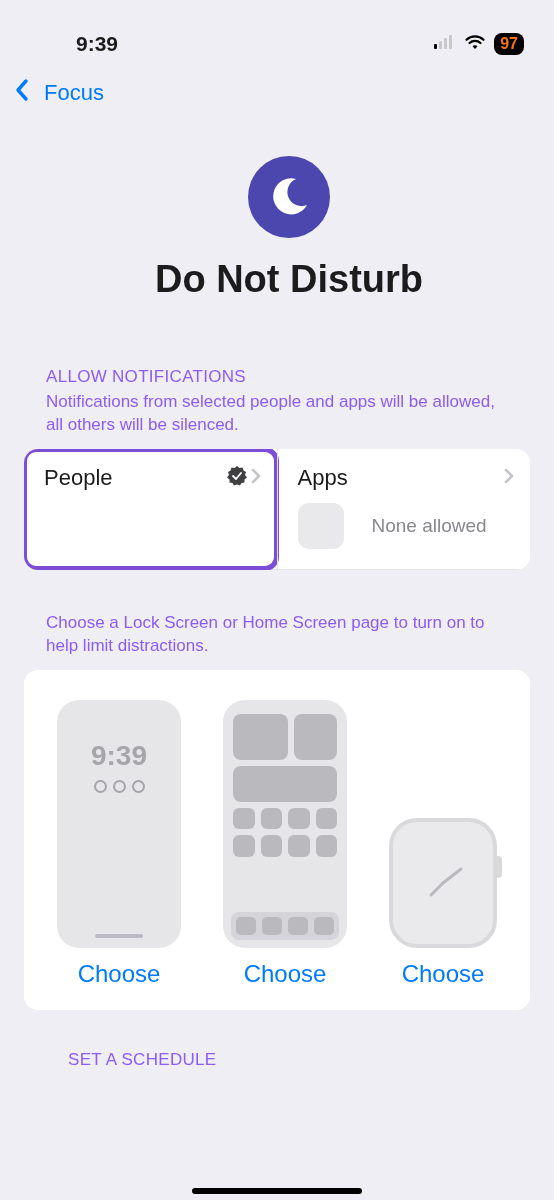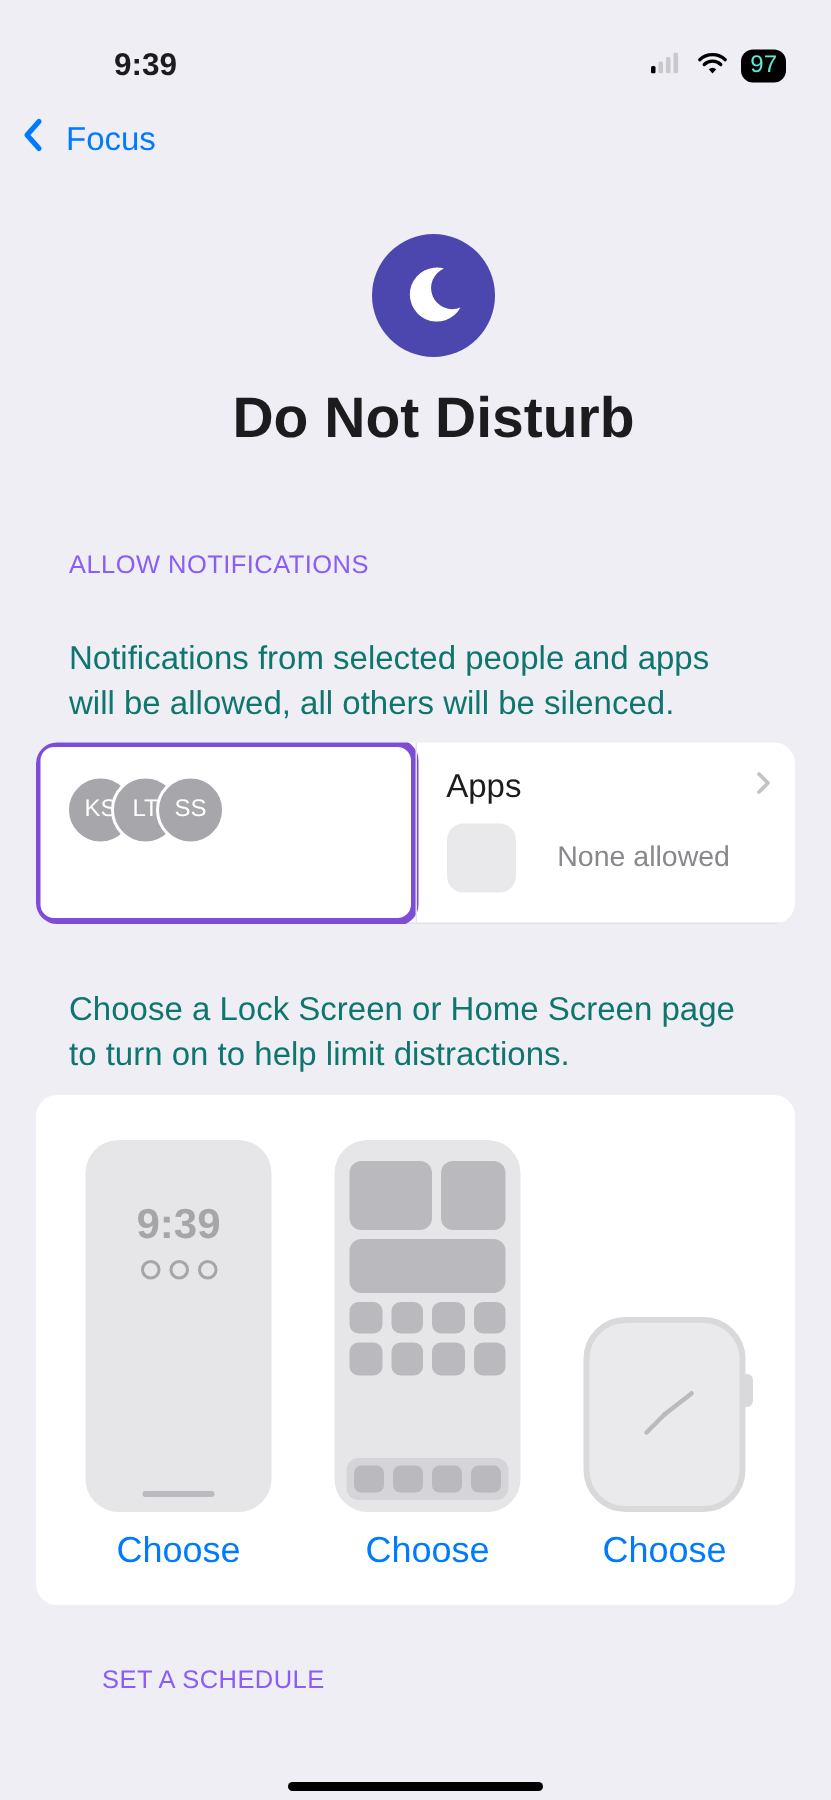--- a/index.html
+++ b/index.html
@@ -25,25 +25,25 @@
       font-weight: 600;
       margin-left: 46px;
     }
     .status-right {
       display: flex;
       align-items: center;
       gap: 8px;
     }
     .battery-badge {
       background: #000;
-      color: #5eead4;
+      color: #f97316;
       border-radius: 8px;
       padding: 2px 6px;
       font-size: 16px;
-      font-weight: 400;
+      font-weight: 700;
     }
     .nav-bar {
       display: flex;
       align-items: center;
       padding: 8px 14px 14px 14px;
     }
     .back-btn {
       display: flex;
       align-items: center;
       color: #007aff;
@@ -76,25 +76,24 @@
     }
     .section-header {
       font-size: 17px;
       font-weight: 500;
       letter-spacing: 0.3px;
       text-transform: uppercase;
       color: #8b5cf6;
       padding: 0 22px;
     }
     .section-desc {
-      font-size: 22px;
-      color: #0f766e;
+      font-size: 17px;
+      color: #8b5cf6;
       padding: 4px 22px 12px 22px;
       line-height: 1.35;
-      margin-top: 33px;
     }
     .card {
       background: #fff;
       border-radius: 14px;
       overflow: hidden;
     }
     .two-col {
       display: flex;
       border-bottom: 1px solid #e2e2e6;
     }
@@ -338,24 +337,35 @@
   </div>
   <h1 class="page-title">Do Not Disturb</h1>
 </div>
 
 <div class="section">
   <div class="section-header">ALLOW NOTIFICATIONS</div>
   <div class="section-desc">Notifications from selected people and apps will be allowed, all others will be silenced.</div>
   <div class="card">
     <div class="two-col">
       <div class="cell highlight">
-        <div class="avatars">
-          <div class="avatar">KS</div>
-          <div class="avatar">LT</div>
-          <div class="avatar">SS</div>
+        <div class="cell-head">
+          <span class="cell-title">People</span>
+          <span class="cell-head-right">
+            <span>
+              <svg width="20" height="20" viewBox="0 0 20 20">
+                <path d="M10 0 L12.5 2 L15.5 1.5 L16.5 4.5 L19 6 L18 9 L20 11.5 L17.5 13.5 L17.5 16.5 L14.5 17 L13 19.5 L10 18.5 L7 19.5 L5.5 17 L2.5 16.5 L2.5 13.5 L0 11.5 L2 9 L1 6 L3.5 4.5 L4.5 1.5 L7.5 2 Z" fill="#404043"></path>
+                <path d="M6 10 L9 13 L14 7" stroke="#fff" stroke-width="1.8" fill="none" stroke-linecap="round" stroke-linejoin="round"></path>
+              </svg>
+            </span>
+            <span class="chevron">
+              <svg width="10" height="16" viewBox="0 0 10 16">
+                  <path d="M2 2 L8 8 L2 14" stroke="#c4c4c8" stroke-width="2.5" fill="none" stroke-linecap="round" stroke-linejoin="round"></path>
+                </svg>
+            </span>
+          </span>
         </div>
       </div>
       <div class="cell">
         <div class="cell-head">
           <span class="cell-title">Apps</span>
           <span class="chevron">
             <svg width="10" height="16" viewBox="0 0 10 16">
                 <path d="M2 2 L8 8 L2 14" stroke="#c4c4c8" stroke-width="2.5" fill="none" stroke-linecap="round" stroke-linejoin="round"></path>
               </svg>
           </span>

